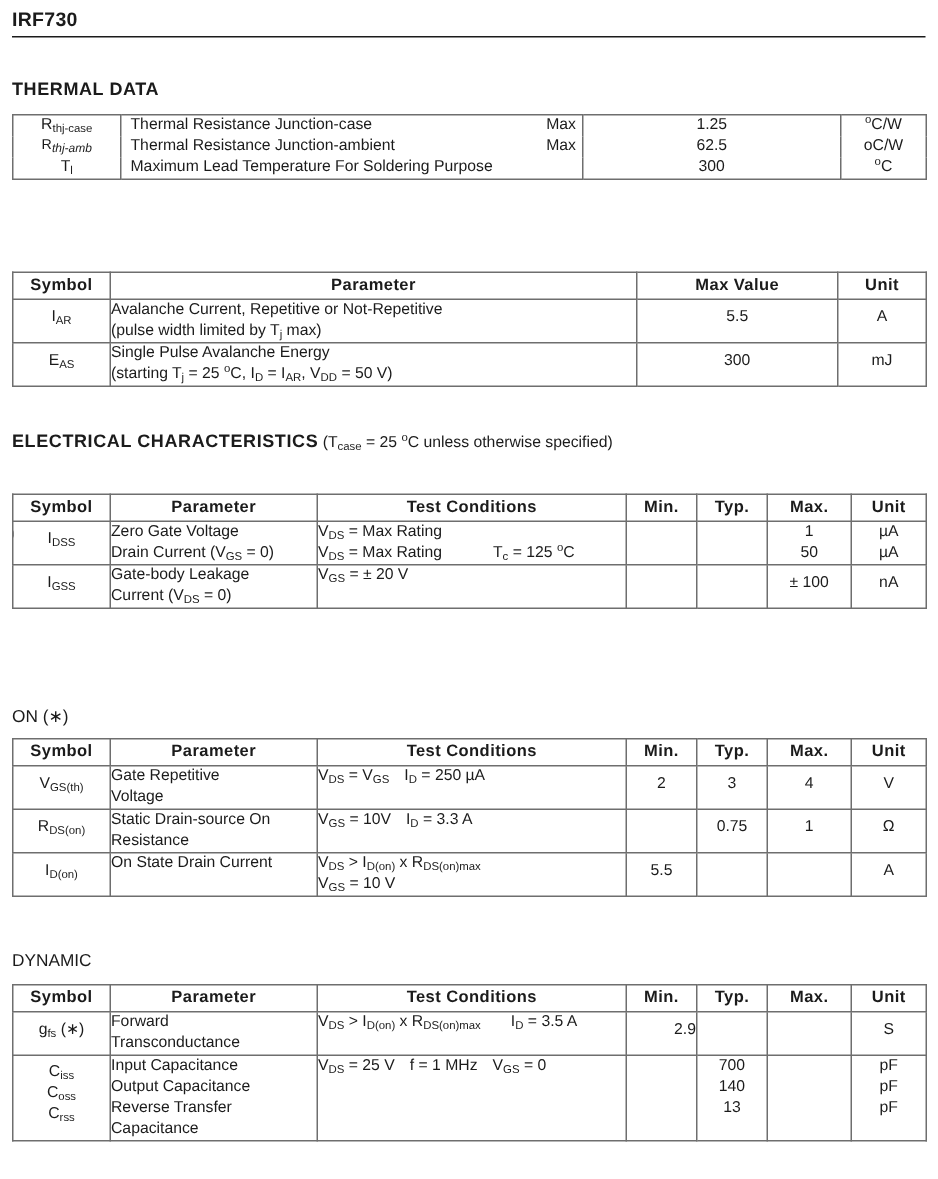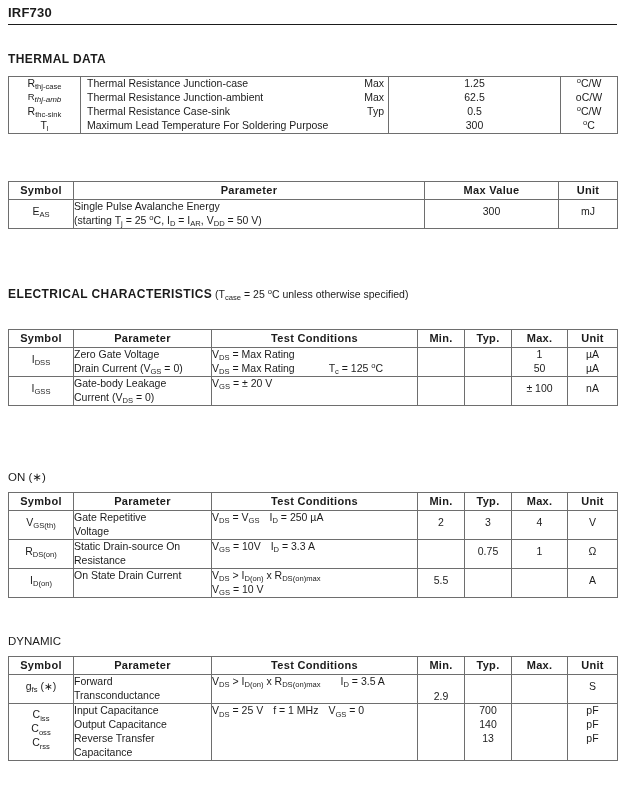--- a/index.html
+++ b/index.html
@@ -164,35 +164,20 @@
             <span>Thermal   Resistance   Junction-ambient</span>
             <span>Max</span>
           </div>
         </td>
         <td class="cell c-center" style="border-top:none;border-bottom:none;">62.5</td>
         <td class="cell c-center" style="border-top:none;border-bottom:none;">
           <span>o</span><span>C/W</span>
         </td>
       </tr>
       <tr>
-        <td class="sym" style="border-top:none;border-bottom:none;">
-          <span>R</span><sub>thc-sink</sub>
-        </td>
-        <td style="border-top:none;border-bottom:none;">
-          <div class="thermal-line">
-            <span>Thermal   Resistance   Case-sink</span>
-            <span>Typ</span>
-          </div>
-        </td>
-        <td class="cell c-center" style="border-top:none;border-bottom:none;">0.5</td>
-        <td class="cell c-center" style="border-top:none;border-bottom:none;">
-          <sup>o</sup><span>C/W</span>
-        </td>
-      </tr>
-      <tr>
         <td class="sym" style="border-top:none;">
           <span>T</span><sub>l</sub>
         </td>
         <td style="border-top:none;">
           <div class="thermal-line">
             <span>Maximum Lead Temperature For Soldering Purpose</span>
             <span></span>
           </div>
         </td>
         <td class="cell c-center" style="border-top:none;">300</td>
@@ -213,20 +198,31 @@
     </colgroup>
     <thead>
       <tr>
         <th>Symbol</th>
         <th>Parameter</th>
         <th>Max  Value</th>
         <th>Unit</th>
       </tr>
     </thead>
     <tbody>
+      <tr>
+        <td class="sym" style="padding-top:5px;">
+          <span>I</span><sub>AR</sub>
+        </td>
+        <td class="cell rowline">
+          <div>Avalanche Current, Repetitive or Not-Repetitive</div>
+          <div><span>(pulse width limited by T</span><sub>j</sub><span> max)</span></div>
+        </td>
+        <td class="cell c-center" style="padding-top:5px;">5.5</td>
+        <td class="cell c-center" style="padding-top:5px;">A</td>
+      </tr>
       <tr>
         <td class="sym" style="padding-top:5px;">
           <span>E</span><sub>AS</sub>
         </td>
         <td class="cell rowline">
           <div>Single Pulse Avalanche Energy</div>
           <div class="nowrap"><span>(starting T</span><sub>j</sub> = 25 <sup>o</sup>C, I<sub>D</sub> = I<sub>AR</sub>, V<sub>DD</sub> = 50 V)</div>
         </td>
         <td class="cell c-center" style="padding-top:5px;">300</td>
         <td class="cell c-center" style="padding-top:5px;">mJ</td>
@@ -402,21 +398,21 @@
 
       <tr>
         <td class="sym" style="padding-top:5px;">g<sub>fs</sub> (∗)</td>
         <td class="cell rowline">
           <div>Forward</div>
           <div>Transconductance</div>
         </td>
         <td class="cell rowline nowrap">
           V<sub>DS</sub> &gt; I<sub>D(on)</sub> x R<sub>DS(on)max</sub><span class="gap-m"></span>I<sub>D</sub> = 3.5 A
         </td>
-        <td class="cell c-center" style="padding-top:15px;">2.9</td>
+        <td class="cell c-center" style="padding-top:5px;text-align:right;">2.9</td>
         <td class="cell c-center" style="padding-top:5px;"></td>
         <td class="cell c-center" style="padding-top:5px;"></td>
         <td class="cell c-center" style="padding-top:5px;">S</td>
       </tr>
 
       <tr>
         <td class="sym rowline" style="padding-top:4px;">
           <div>C<sub>iss</sub></div>
           <div>C<sub>oss</sub></div>
           <div>C<sub>rss</sub></div>

